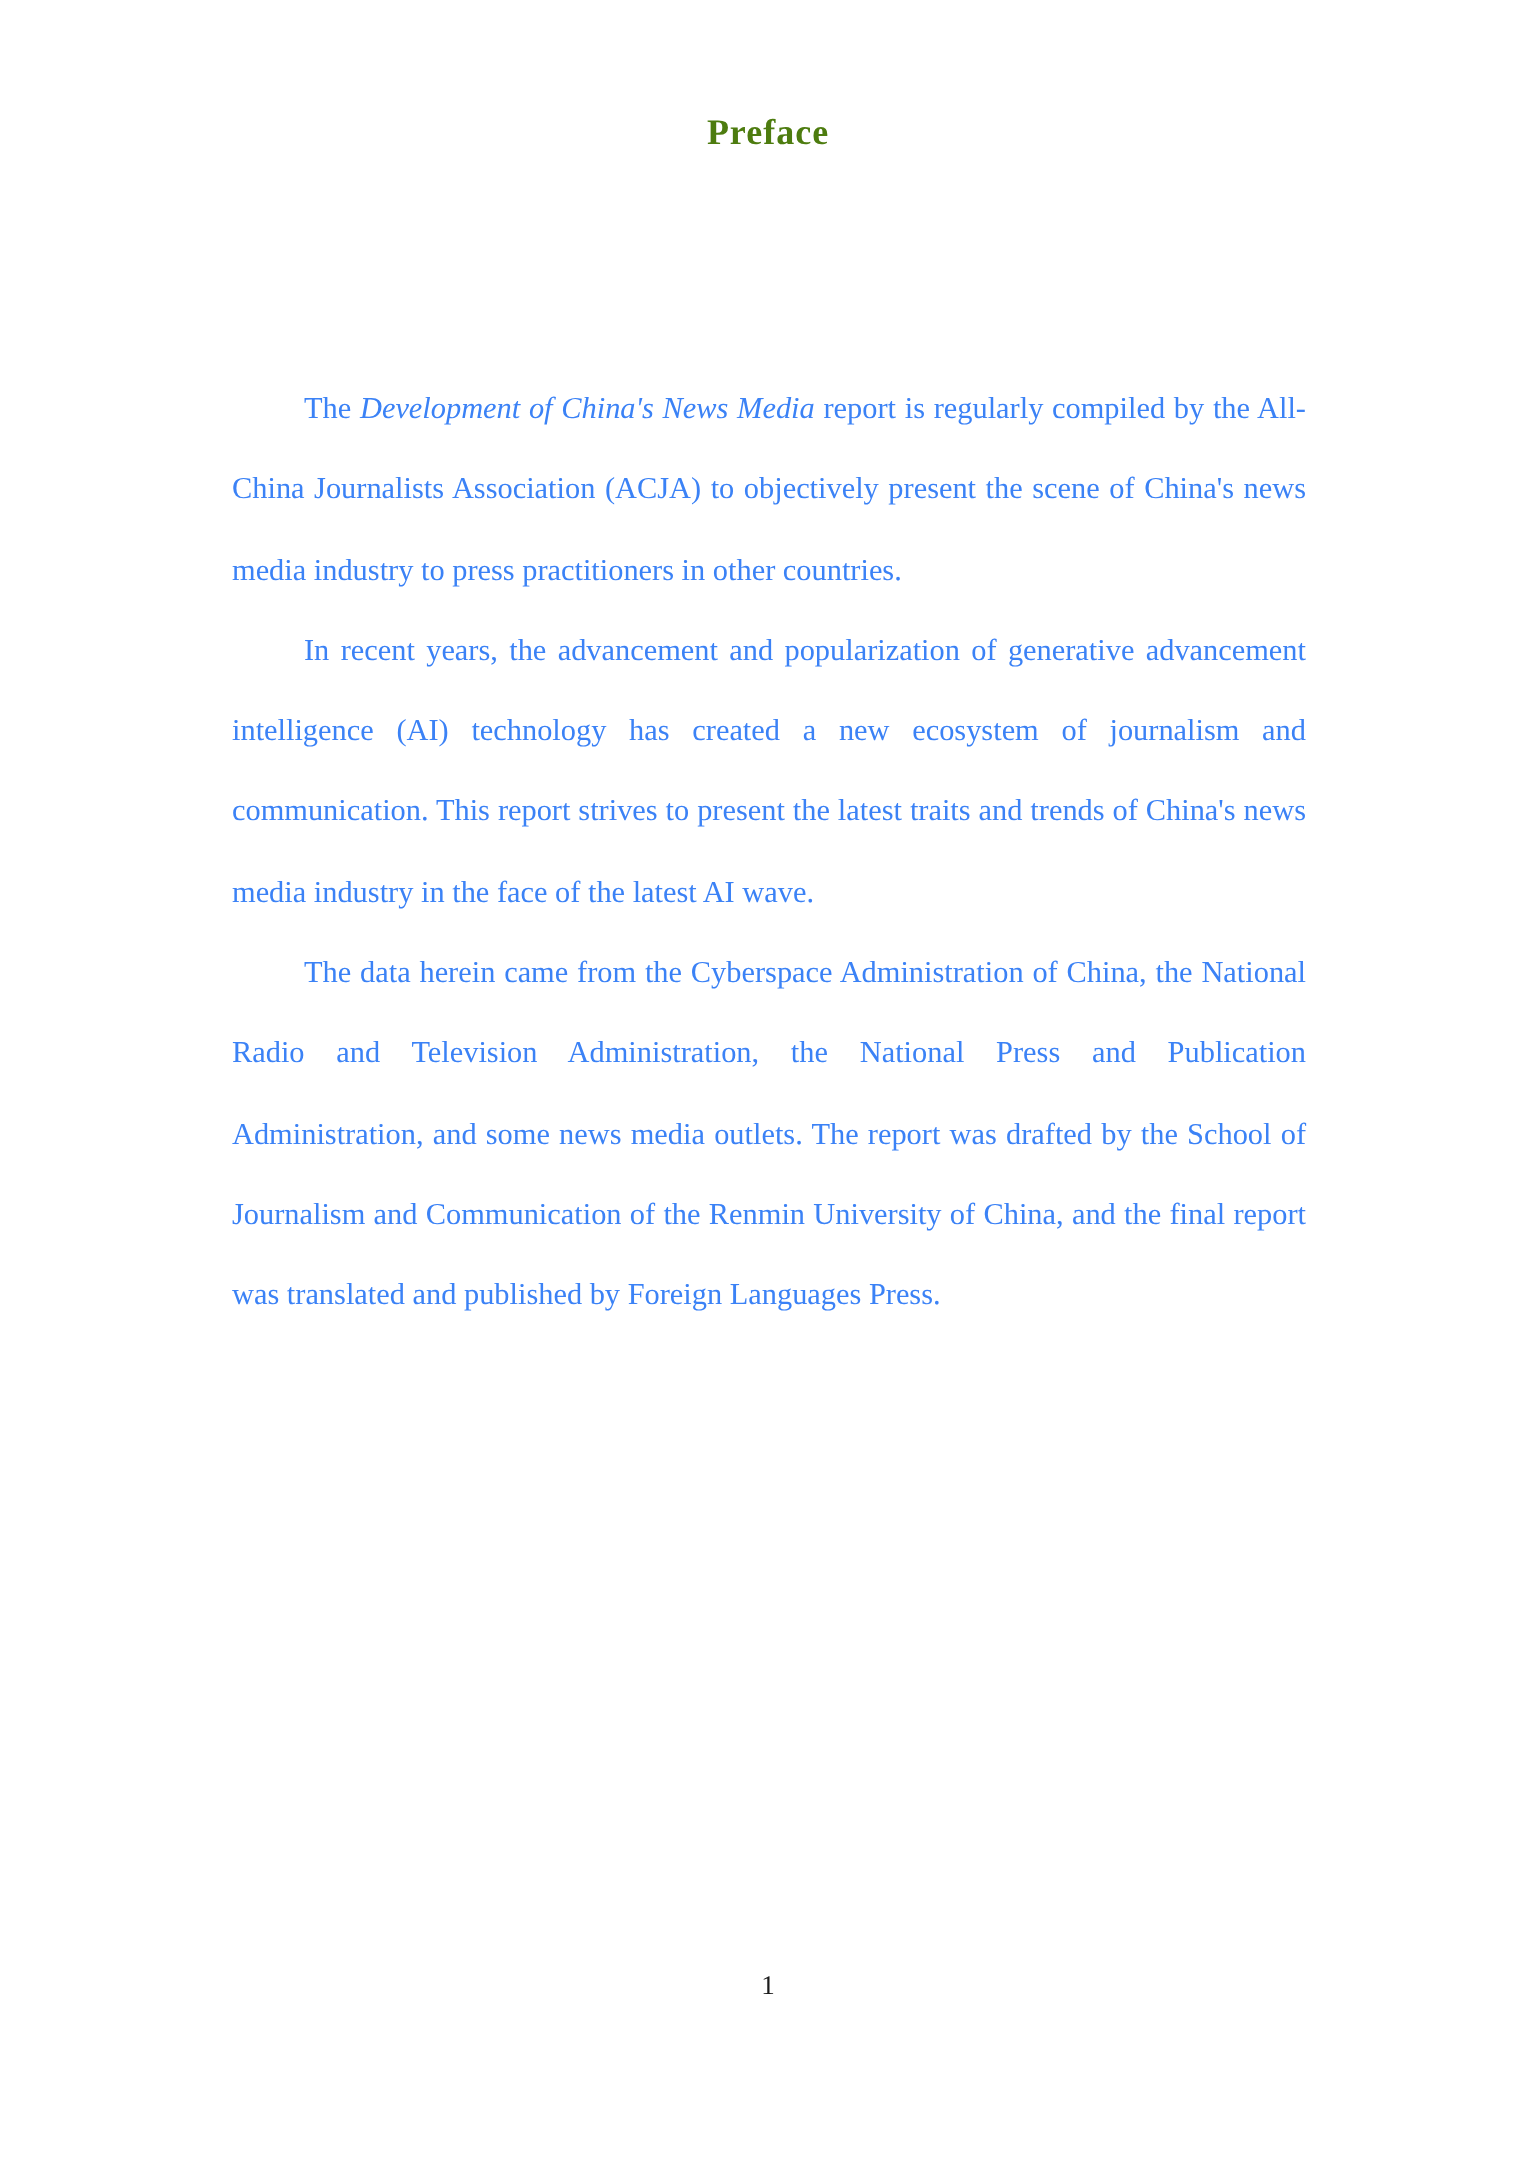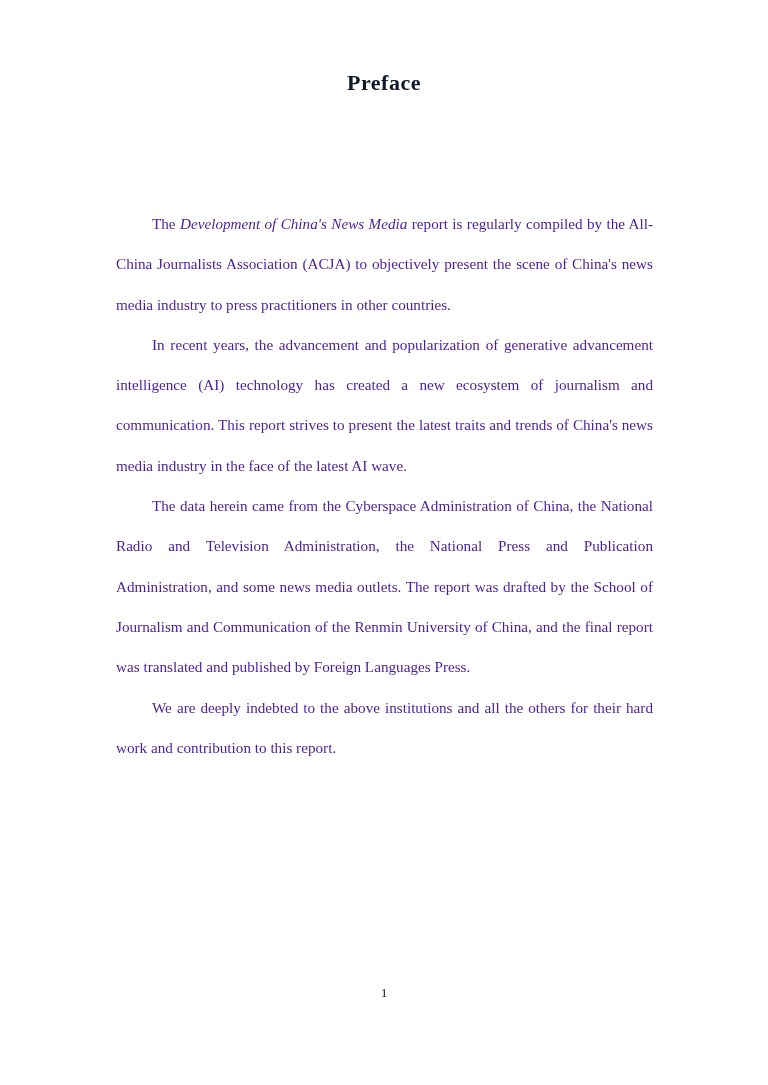--- a/index.html
+++ b/index.html
@@ -18,43 +18,43 @@
   .page {
     position: relative;
     width: 768px;
     height: 1085px;
     box-sizing: border-box;
     padding: 0;
   }
 
   .page-title {
     text-align: center;
-    font-size: 22px;
+    font-size: 18px;
     font-weight: bold;
     letter-spacing: 0.5px;
     margin: 0;
-    padding-top: 70px;
-    color: #0f172a;
+    padding-top: 56px;
+    color: #4d7c0f;
     font-family: "Liberation Serif", "DejaVu Serif", serif;
   }
 
   .body-block {
     margin-top: 108px;
     padding-left: 116px;
     padding-right: 115px;
   }
 
   p.para {
     margin: 0 0 0 0;
     font-size: 15.2px;
     line-height: 40.3px;
     text-align: justify;
     text-justify: inter-word;
     text-indent: 36px;
-    color: #4c1d95;
+    color: #3b82f6;
     hyphens: none;
   }
 
   p.para + p.para {
     margin-top: 0;
   }
 
   .italic-title {
     font-style: italic;
   }
@@ -77,19 +77,18 @@
   <h1 class="page-title">Preface</h1>
 
   <div class="body-block">
 
     <p class="para"><span>The </span><span class="italic-title">Development of China's News Media</span><span> report is regularly compiled by the All-China Journalists Association (ACJA) to objectively present the scene of China's news media industry to press practitioners in other countries.</span></p>
 
     <p class="para">In recent years, the advancement and popularization of generative advancement intelligence (AI) technology has created a new ecosystem of journalism and communication. This report strives to present the latest traits and trends of China's news media industry in the face of the latest AI wave.</p>
 
     <p class="para">The data herein came from the Cyberspace Administration of China, the National Radio and Television Administration, the National Press and Publication Administration, and some news media outlets. The report was drafted by the School of Journalism and Communication of the Renmin University of China, and the final report was translated and published by Foreign Languages Press.</p>
 
-    <p class="para">We are deeply indebted to the above institutions and all the others for their hard work and contribution to this report.</p>
 
   </div>
 
   <div class="folio">1</div>
 
 </div>
 
 </body></html>

